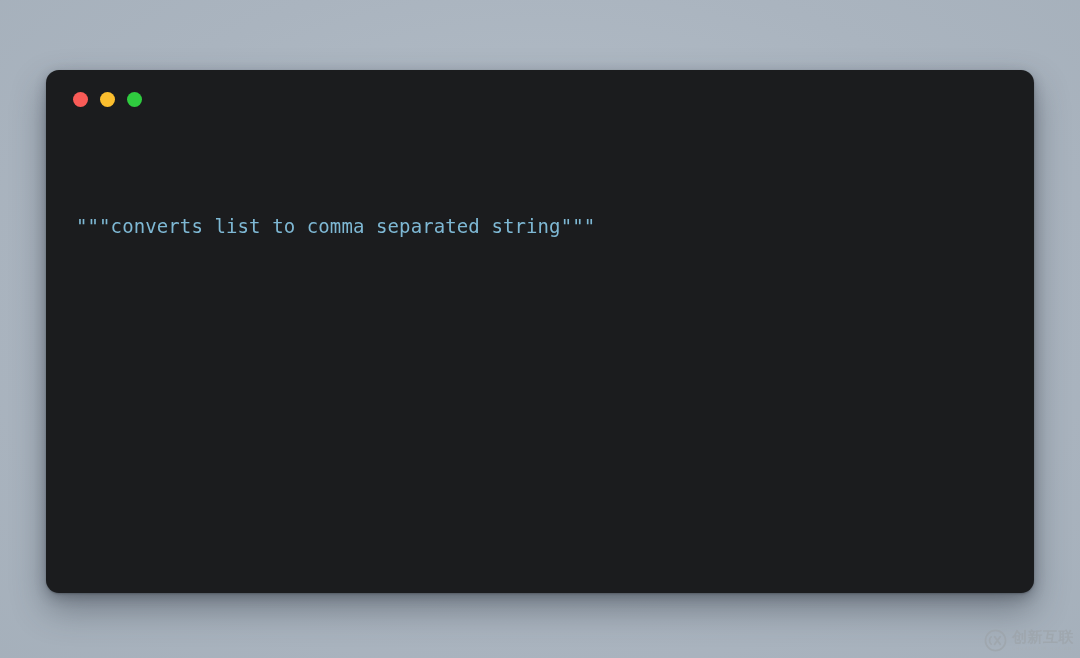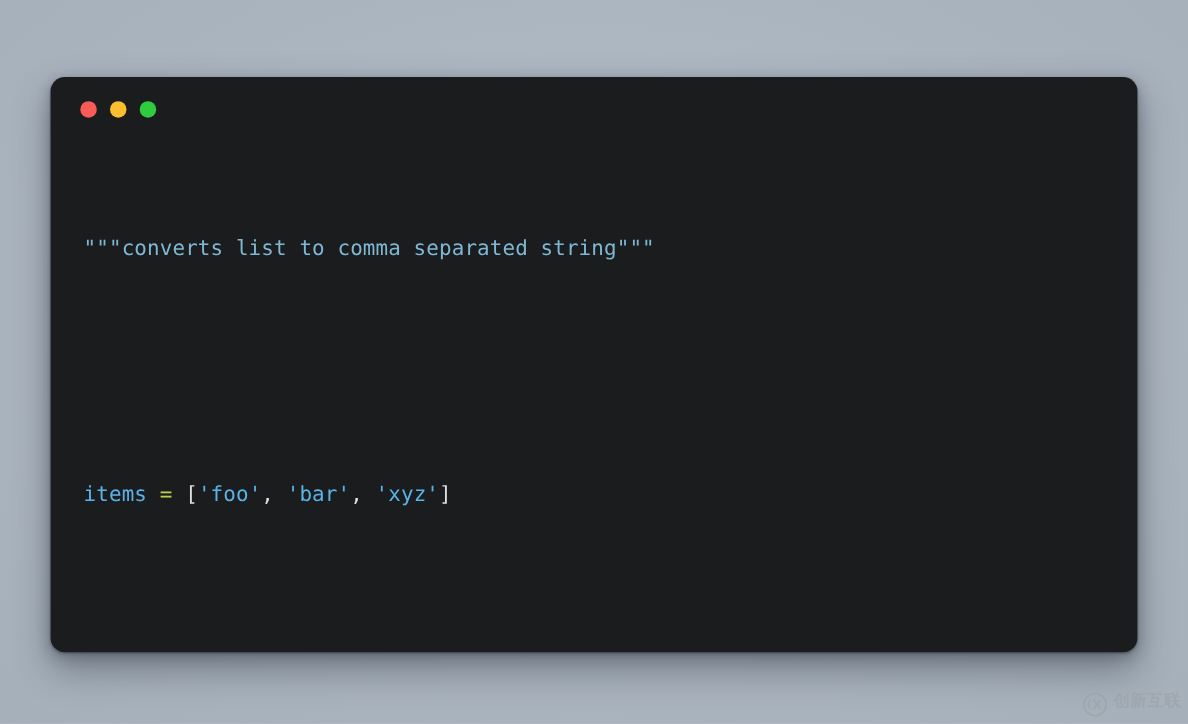--- a/index.html
+++ b/index.html
@@ -91,21 +91,20 @@
     <span class="dot yellow"></span>
     <span class="dot green"></span>
   </div>
 
   <div class="code">
 
     <div class="line"><span class="doc">"""converts list to comma separated string"""</span></div>
 
     <div class="line blank"> </div>
 
-    <div class="line"><span class="var">items</span><span class="punc"> </span><span class="op">=</span><span class="punc"> </span><span class="punc">[</span><span class="str">'foo'</span><span class="punc">, </span><span class="str">'bar'</span><span class="punc">, </span><span class="str">'xyz'</span><span class="punc">]</span></div>
 
     <div class="line blank"> </div>
 
     
 
     
 
     
 
     

